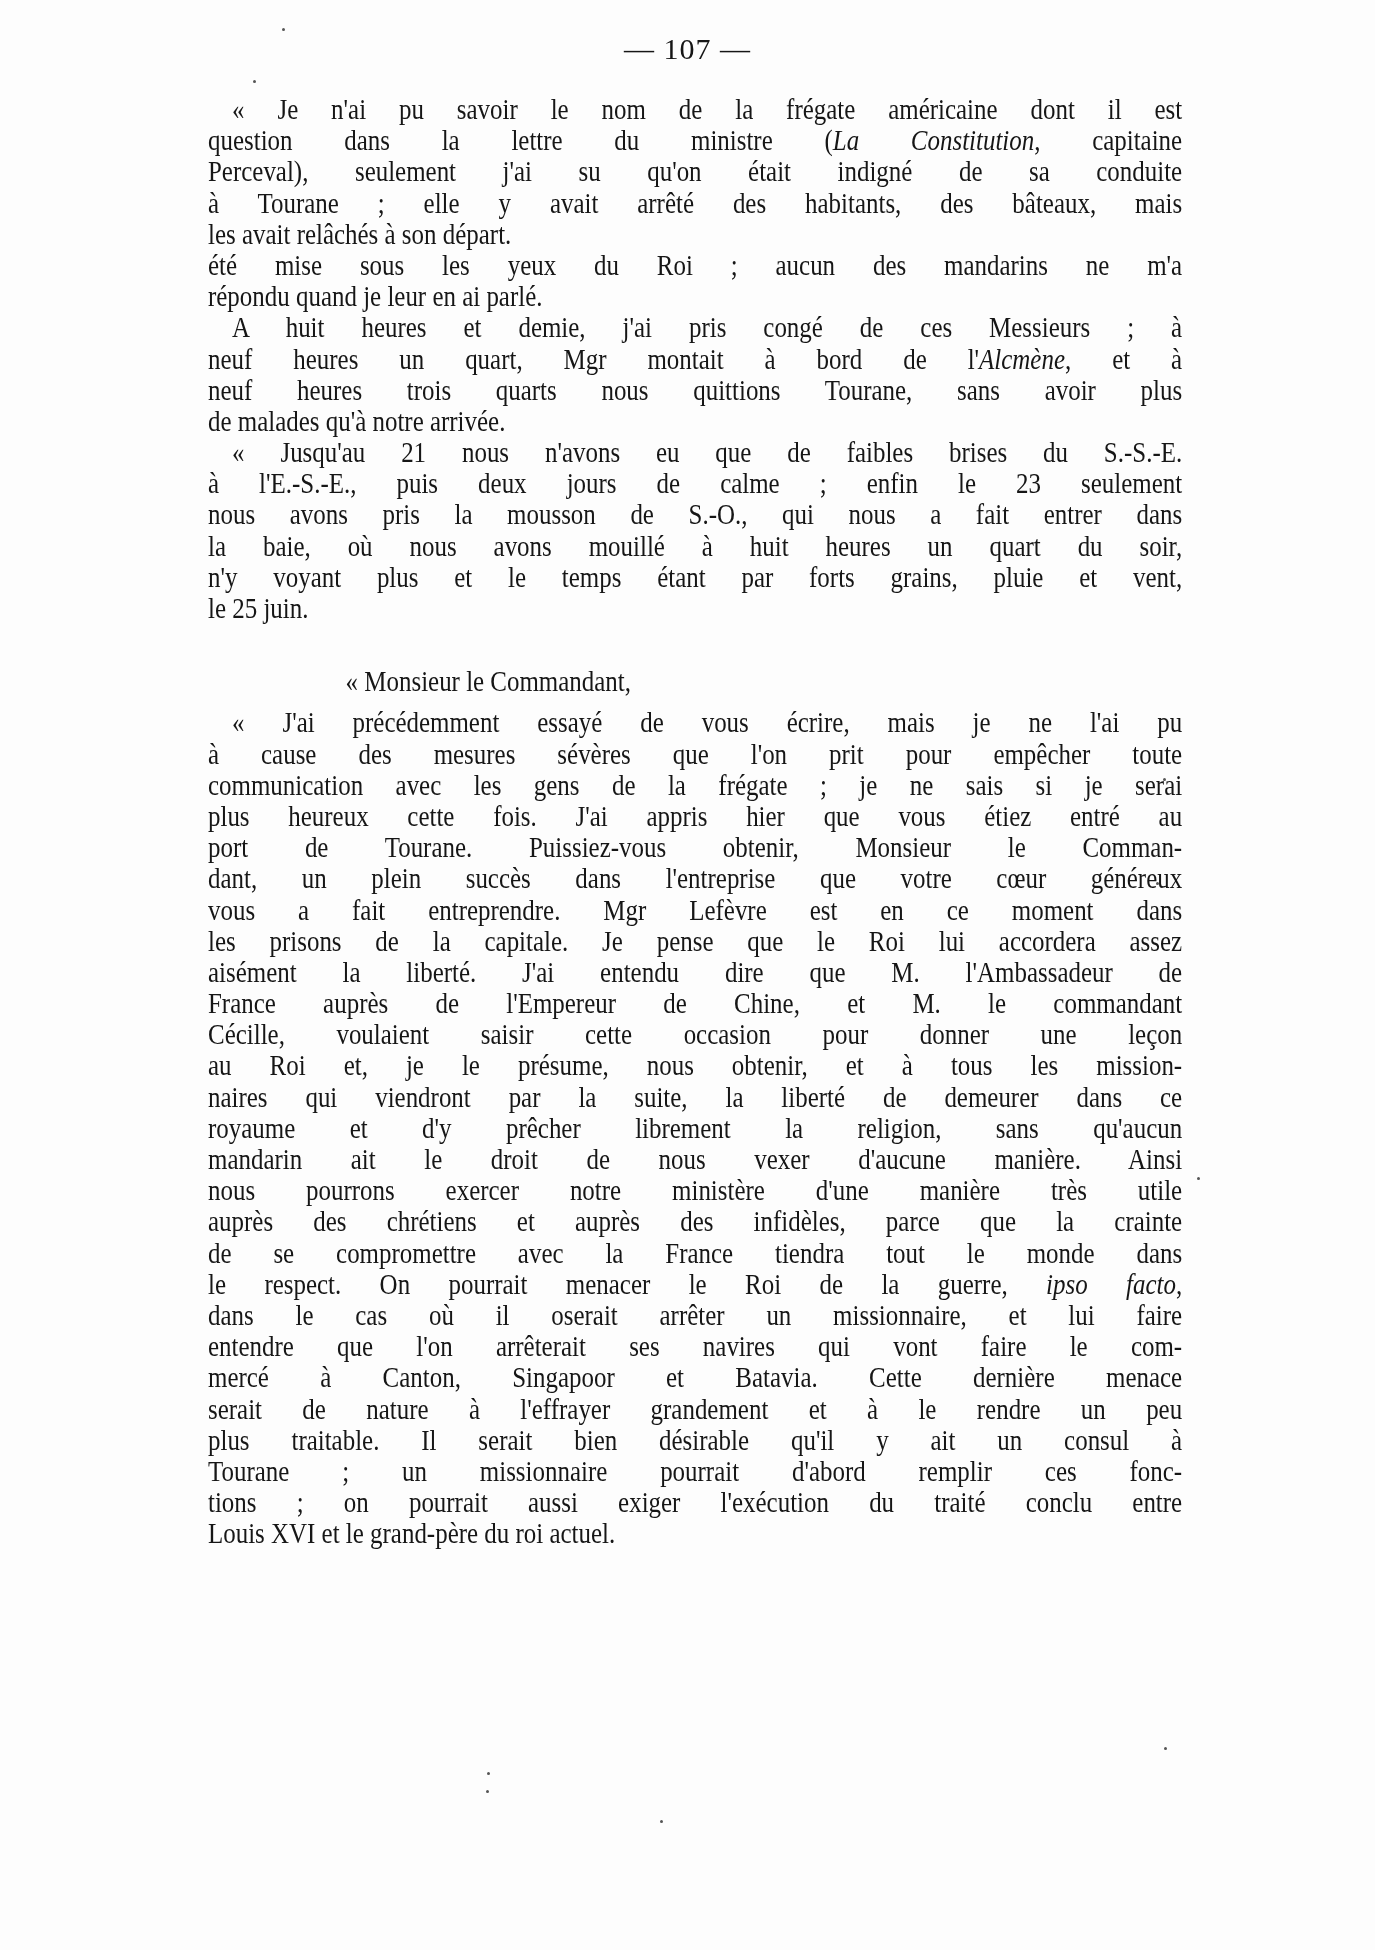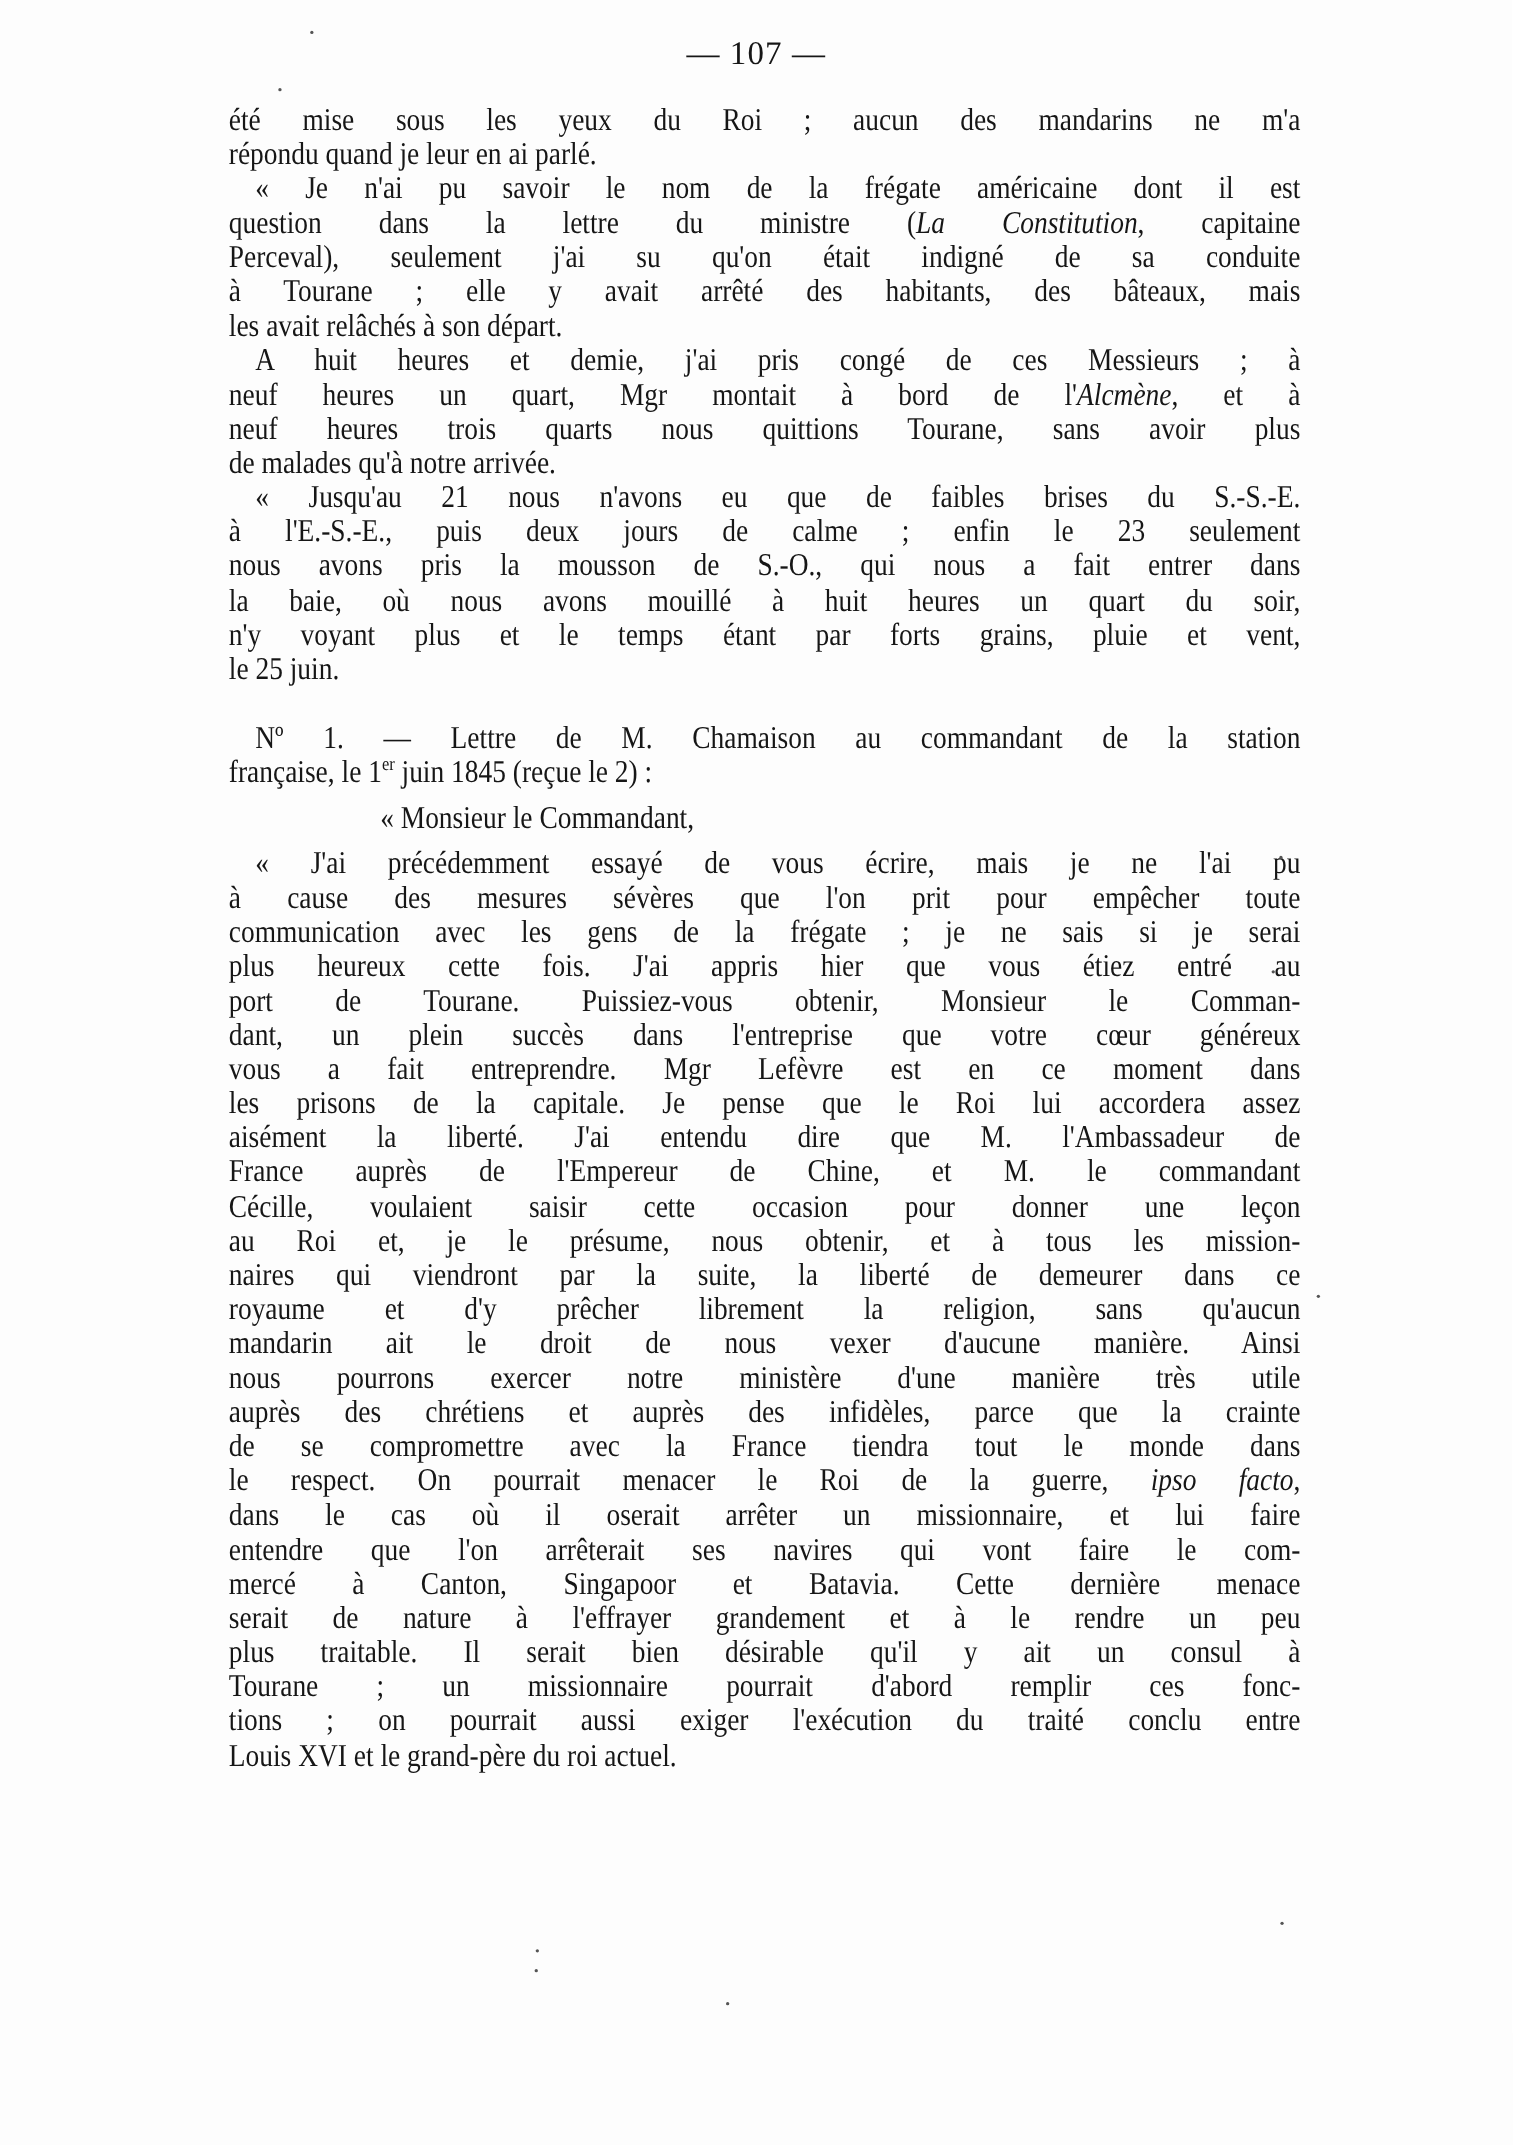--- a/index.html
+++ b/index.html
@@ -35,30 +35,30 @@
 </head>
 <body>
 
 <div class="page">
 
   <div class="page-number">— 107 —</div>
 
   <div class="text-block" style="top:94px;">
 
     <div>
-      <span class="line">été mise sous les yeux du Roi ; aucun des mandarins ne m'a</span>
-      <span class="line last">répondu quand je leur en ai parlé.</span>
-    </div>
-
-    <div>
       <span class="line indent">« Je n'ai pu savoir le nom de la frégate américaine dont il est</span>
       <span class="line"><span>question dans la lettre du ministre (</span><em>La Constitution</em><span>, capitaine</span></span>
       <span class="line">Perceval), seulement j'ai su qu'on était indigné de sa conduite</span>
       <span class="line">à Tourane ; elle y avait arrêté des habitants, des bâteaux, mais</span>
       <span class="line last">les avait relâchés à son départ.</span>
+    </div>
+
+    <div>
+      <span class="line">été mise sous les yeux du Roi ; aucun des mandarins ne m'a</span>
+      <span class="line last">répondu quand je leur en ai parlé.</span>
     </div>
 
     <div>
       <span class="line indent">A huit heures et demie, j'ai pris congé de ces Messieurs ; à</span>
       <span class="line"><span>neuf heures un quart, Mgr montait à bord de l'</span><em>Alcmène</em><span>, et à</span></span>
       <span class="line">neuf heures trois quarts nous quittions Tourane, sans avoir plus</span>
       <span class="line last">de malades qu'à notre arrivée.</span>
     </div>
 
     <div>
@@ -66,24 +66,20 @@
       <span class="line">à l'E.-S.-E., puis deux jours de calme ; enfin le 23 seulement</span>
       <span class="line">nous avons pris la mousson de S.-O., qui nous a fait entrer dans</span>
       <span class="line">la baie, où nous avons mouillé à huit heures un quart du soir,</span>
       <span class="line">n'y voyant plus et le temps étant par forts grains, pluie et vent,</span>
       <span class="line last">le 25 juin.</span>
     </div>
 
 
     <div class="gap-large"></div>
 
-    <div>
-      <span class="line indent">Nº 1. — Lettre de M. Chamaison au commandant de la station</span>
-      <span class="line last"><span>française, le 1</span><sup>er</sup><span> juin 1845 (reçue le 2) :</span></span>
-    </div>
 
     <div class="gap-small"></div>
 
     <span class="line salutation">« Monsieur le Commandant,</span>
 
     <div class="gap-small"></div>
 
     <div>
       <span class="line indent">« J'ai précédemment essayé de vous écrire, mais je ne l'ai pu</span>
       <span class="line">à cause des mesures sévères que l'on prit pour empêcher toute</span>

